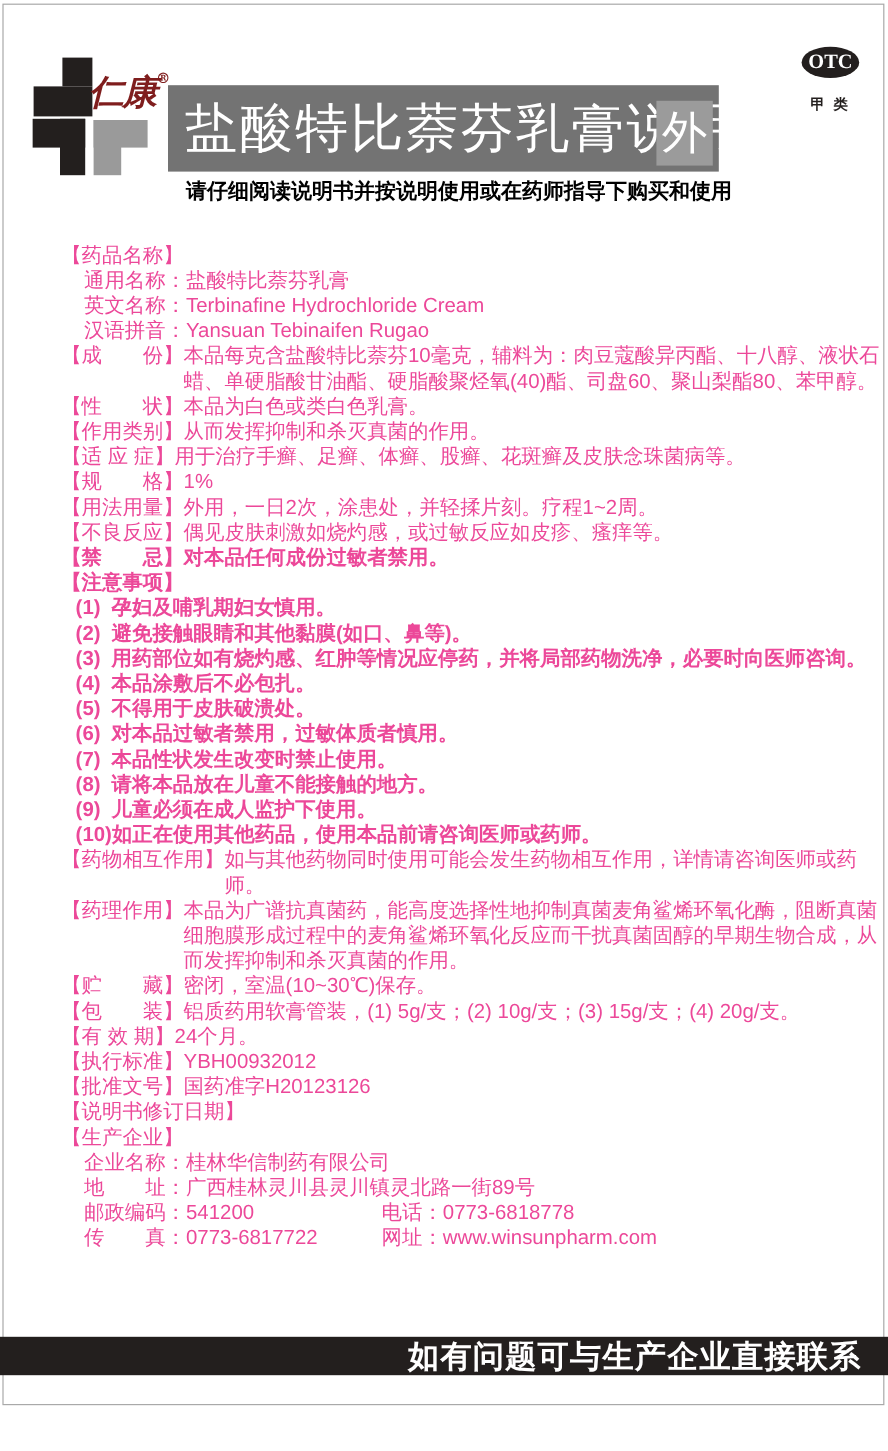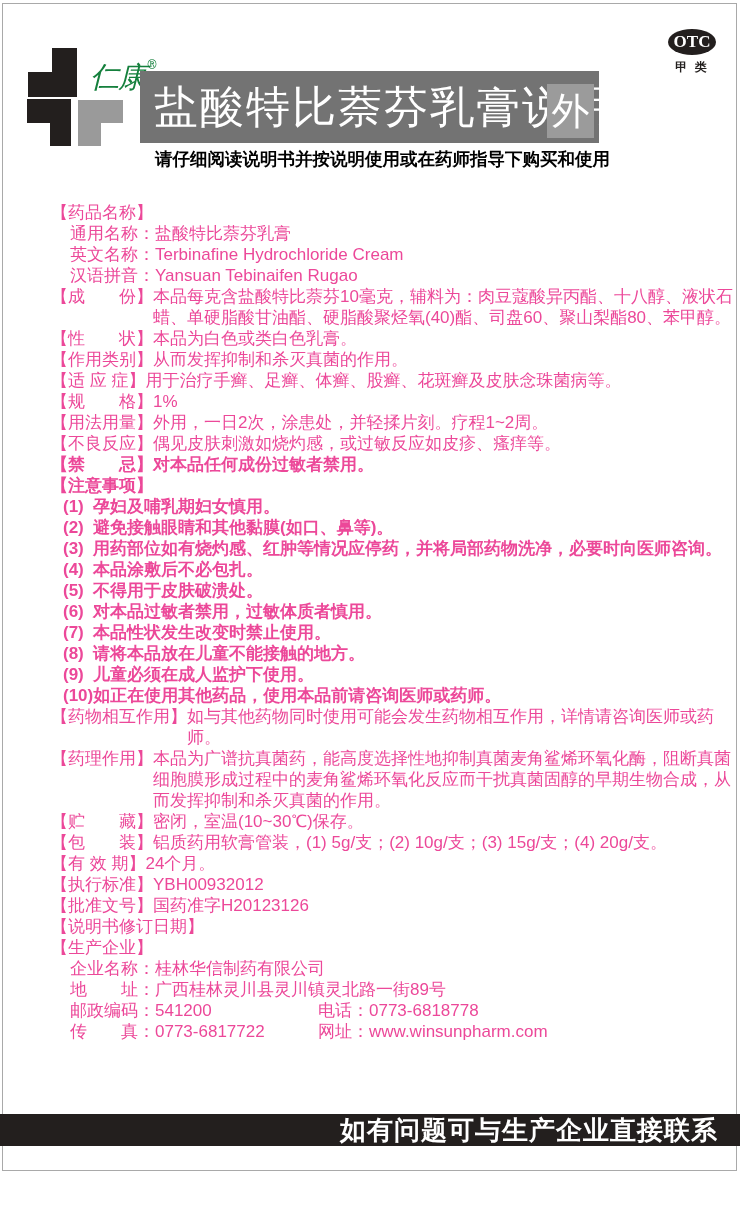--- a/index.html
+++ b/index.html
@@ -10,27 +10,27 @@
     color:#1c1917; overflow:hidden;
   }
   .frame {
     position:absolute; left:2px; top:3px; width:735px; height:1168px;
     border:1px solid #a9a9a9; pointer-events:none;
   }
   
   .logo-svg { position:absolute; left:27px; top:47px; width:100px; height:100px; }
   .brand {
     position:absolute; left:74px; top:58px; width:70px;
-    font-family:"DejaVu Serif", serif; font-weight:normal; font-style:italic;
-    font-size:29px; color:#15803d; letter-spacing:-1px; white-space:nowrap;margin-left:16px;
+    font-family:"DejaVu Serif", serif; font-weight:bold; font-style:italic;
+    font-size:29px; color:#7f1d1d; letter-spacing:-1px; white-space:nowrap;
   }
   .brand sup { font-size:12px; font-style:normal; vertical-align:18px; letter-spacing:0; }
   .otc-badge { position:absolute; left:666px; top:25px; width:52px; text-align:center; }
   .otc-oval {
-    width:48px; height:26px; margin:4px auto; background:#231f1e; border-radius:50%;
+    width:48px; height:26px; margin:14px auto; background:#231f1e; border-radius:50%;
     display:flex; align-items:center; justify-content:center;
     color:#fff; font-family:"Liberation Serif", serif; font-weight:bold; font-size:17px;
   }
   .otc-class { margin-top:2px; font-size:12px; font-weight:bold; color:#231f1e; letter-spacing:2px; white-space:pre; }
   .title-bar {
     position:absolute; left:140px; top:71px; width:459px; height:72px;
     background:#737373; display:flex; align-items:center;
   }
   .main-title {
     color:#ffffff; font-size:44px; font-weight:normal; letter-spacing:2px;

